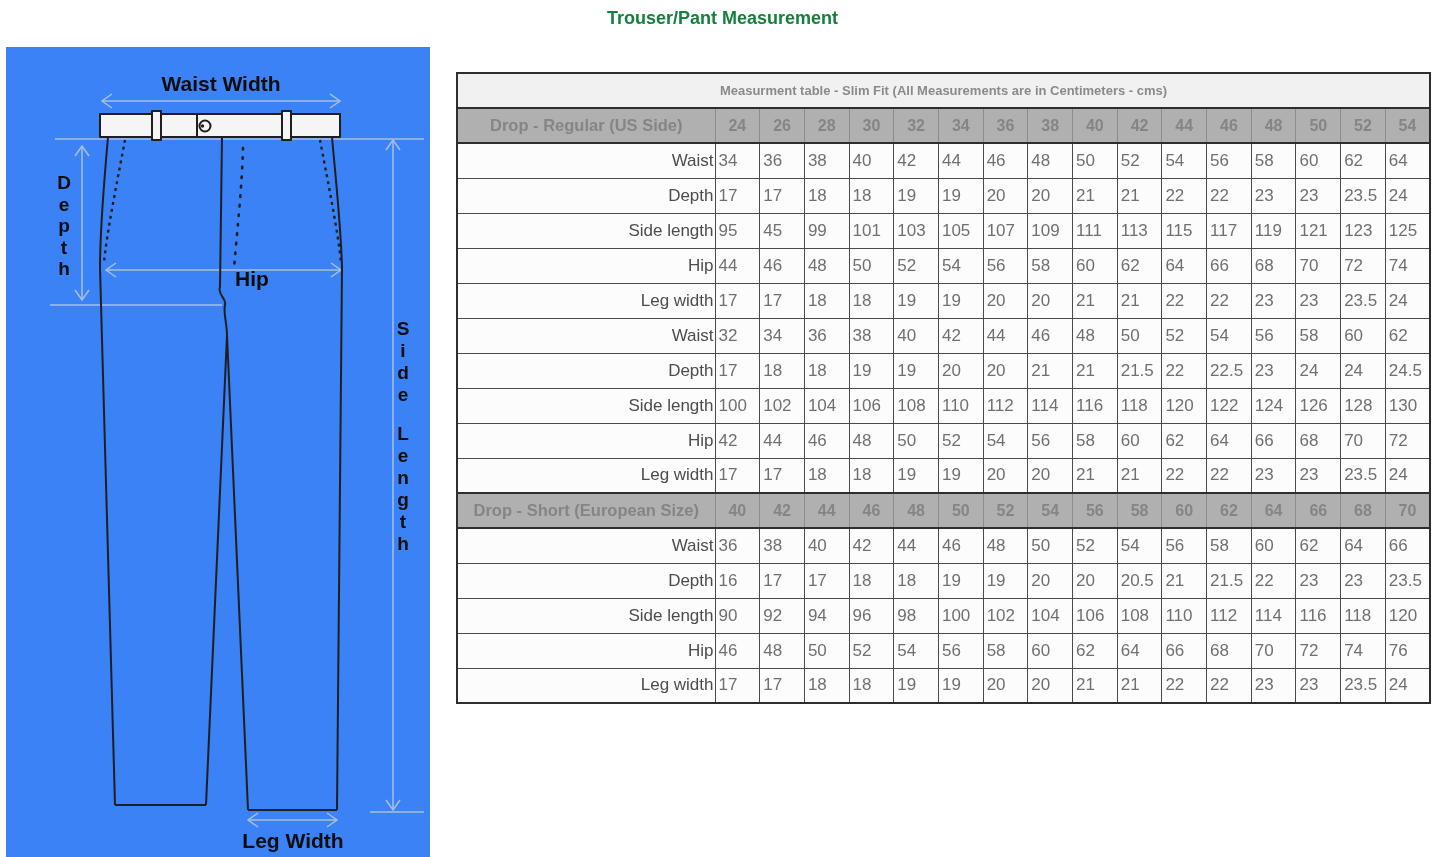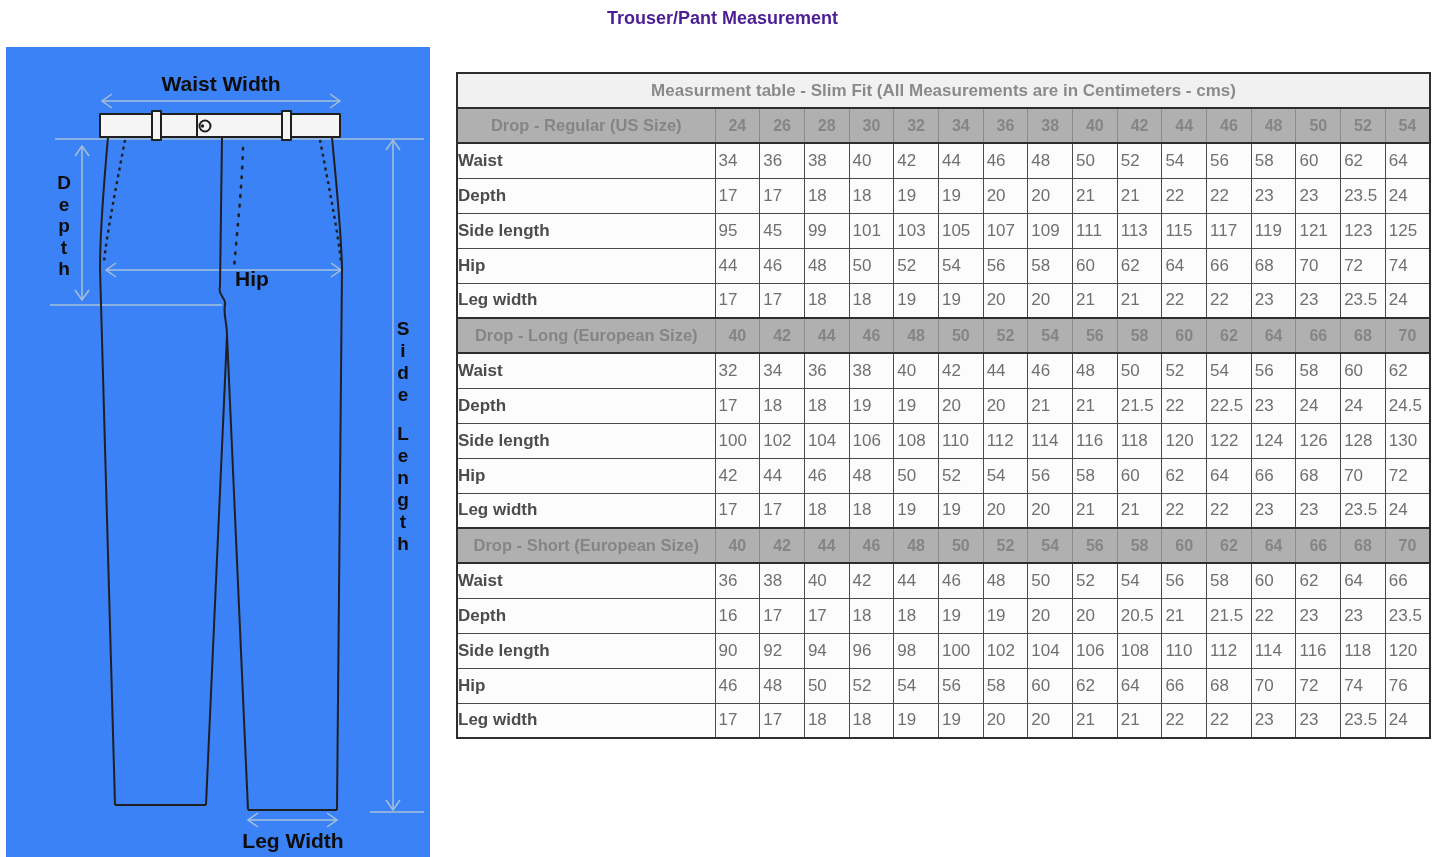--- a/index.html
+++ b/index.html
@@ -3,21 +3,21 @@
 <meta charset="utf-8">
 <style>
   html,body{margin:0;padding:0;}
   body{
     width:1445px;height:857px;position:relative;overflow:hidden;
     background:#ffffff;
     font-family:"Liberation Sans",sans-serif;
   }
   .page-title{
     position:absolute;left:0;right:0;top:8px;
-    text-align:center;font-size:18px;font-weight:700;color:#4c1d95;
+    text-align:center;font-size:18px;font-weight:700;color:#15803d;
   }
   
   .diagram{
     position:absolute;left:6px;top:47px;width:424px;height:810px;
     background:#3b82f6;
   }
   .diagram svg{display:block;width:100%;height:100%;}
   .ln{stroke:#1f1f1f;stroke-width:2;fill:none;stroke-linejoin:round;}
   .ln-fill{fill:#f5f5f5;}
   .dash{stroke:#1f1f1f;stroke-width:2.4;fill:none;stroke-dasharray:3 4;}
@@ -33,33 +33,33 @@
   }
   .size-table td{
     border:1px solid #4a4a4a;
     vertical-align:middle;
     overflow:hidden;white-space:nowrap;
   }
   .r-title{height:39px;}
   .size-table tr{height:35px;}
   .t-title{
     background:#f1f1f1;text-align:center;
-    font-size:17px;font-weight:700;color:#8a8a8a;
+    font-size:13px;font-weight:700;color:#8a8a8a;
     border-bottom:2px solid #2e2e2e !important;
     margin-left:29px;
   }
   .r-gray td{
     background:#b0b0b0;color:#858585;font-weight:700;
     border:1px solid #8c8c8c;
     border-top:2px solid #2e2e2e;border-bottom:2px solid #2e2e2e;
   }
   .g-lbl{text-align:center;font-size:16.5px;}
   .g-num{text-align:center;font-size:16px;}
   .r-data td{background:#fcfcfc;}
-  .d-lbl{font-size:17px;font-weight:700;color:#4c4c4c;padding-left:0;text-align:left;}
+  .d-lbl{font-size:17px;font-weight:400;color:#4c4c4c;padding-left:0;text-align:right;}
   .d-val{font-size:17px;color:#707070;padding-left:3px;text-align:left;}
 </style>
 </head>
 <body>
 
 <div class="page-title">Trouser/Pant Measurement</div>
 
 <div class="diagram">
   <svg viewBox="0 0 424 810" preserveAspectRatio="xMidYMin meet">
 
@@ -124,21 +124,21 @@
 <table class="size-table">
   <colgroup>
     <col style="width:258px">
     <col span="16">
   </colgroup>
   <tbody id="tbl-body">
       <tr class="r-title">
         <td class="t-title" colspan="17">Measurment table - Slim Fit (All Measurements are in Centimeters - cms)</td>
       </tr>
       <tr class="r-gray">
-        <td class="g-lbl">Drop - Regular (US Size)</td>
+        <td class="g-lbl">Drop - Regular (US Side)</td>
         <td class="g-num">24</td>
         <td class="g-num">26</td>
         <td class="g-num">28</td>
         <td class="g-num">30</td>
         <td class="g-num">32</td>
         <td class="g-num">34</td>
         <td class="g-num">36</td>
         <td class="g-num">38</td>
         <td class="g-num">40</td>
         <td class="g-num">42</td>
@@ -236,39 +236,20 @@
         <td class="d-val">20</td>
         <td class="d-val">20</td>
         <td class="d-val">21</td>
         <td class="d-val">21</td>
         <td class="d-val">22</td>
         <td class="d-val">22</td>
         <td class="d-val">23</td>
         <td class="d-val">23</td>
         <td class="d-val">23.5</td>
         <td class="d-val">24</td>
-      </tr>
-      <tr class="r-gray">
-        <td class="g-lbl">Drop - Long (European Size)</td>
-        <td class="g-num">40</td>
-        <td class="g-num">42</td>
-        <td class="g-num">44</td>
-        <td class="g-num">46</td>
-        <td class="g-num">48</td>
-        <td class="g-num">50</td>
-        <td class="g-num">52</td>
-        <td class="g-num">54</td>
-        <td class="g-num">56</td>
-        <td class="g-num">58</td>
-        <td class="g-num">60</td>
-        <td class="g-num">62</td>
-        <td class="g-num">64</td>
-        <td class="g-num">66</td>
-        <td class="g-num">68</td>
-        <td class="g-num">70</td>
       </tr>
       <tr class="r-data">
         <td class="d-lbl">Waist</td>
         <td class="d-val">32</td>
         <td class="d-val">34</td>
         <td class="d-val">36</td>
         <td class="d-val">38</td>
         <td class="d-val">40</td>
         <td class="d-val">42</td>
         <td class="d-val">44</td>

